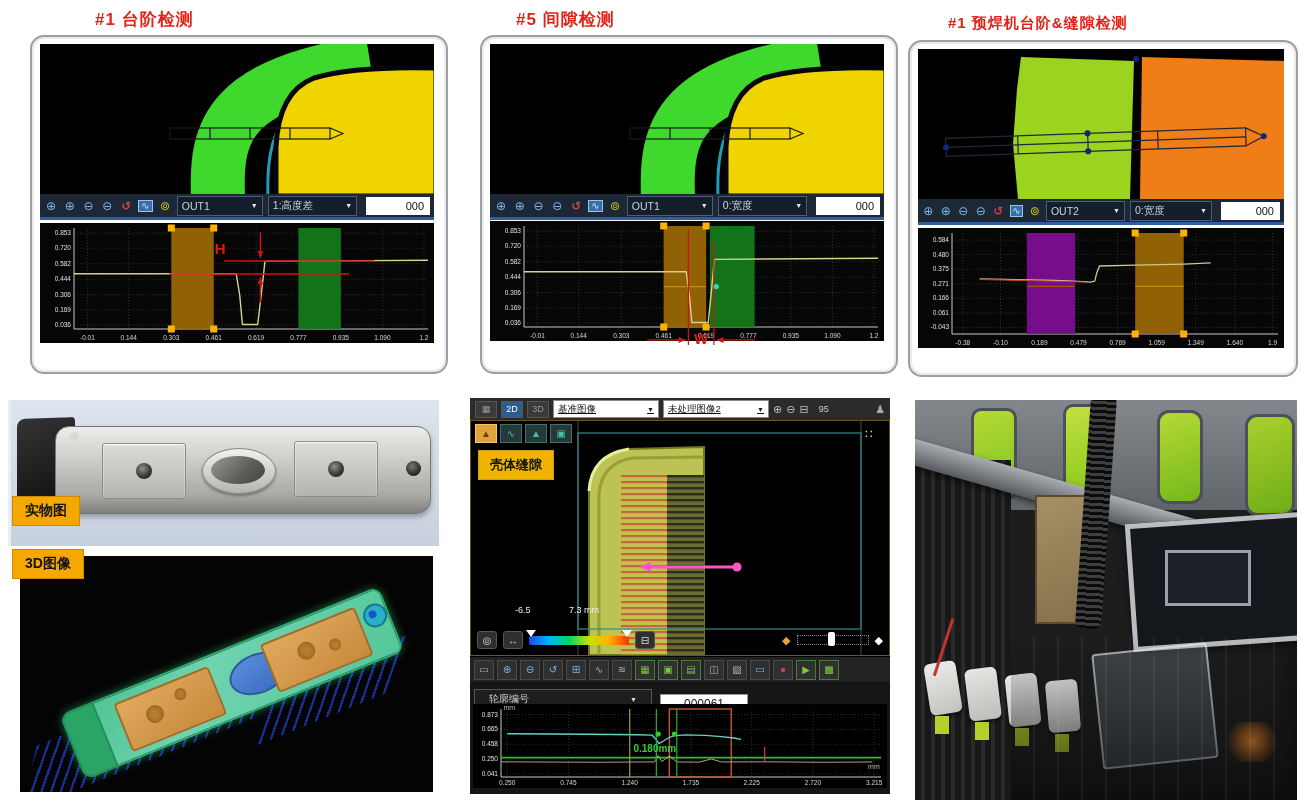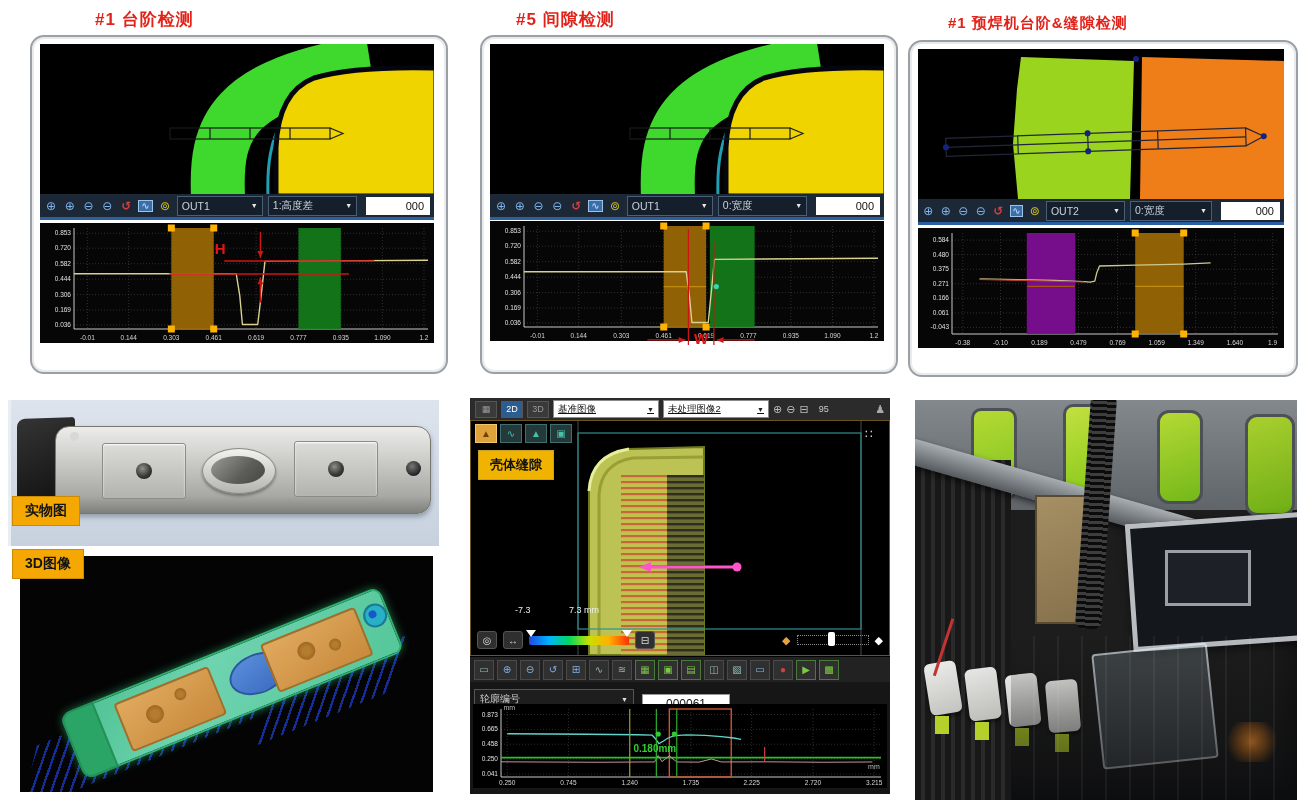--- a/index.html
+++ b/index.html
@@ -116,21 +116,21 @@
   .dotslider{width:70px;height:8px;border:1px dotted #888;position:relative;cursor:pointer;}
   .dotslider .h{position:absolute;left:30px;top:-4px;width:7px;height:14px;background:#fff;border-radius:2px;}
   .mtoolbar2{position:absolute;left:0;top:258px;width:100%;height:26px;background:#222;
        border-top:1px solid #000;display:flex;align-items:center;gap:3px;padding:0 4px;
        box-sizing:border-box;}
   .ti{width:18px;height:18px;display:flex;align-items:center;justify-content:center;font-size:10px;
        background:#303030;border:1px solid #4a4a4a;color:#9ab4b4;cursor:pointer;}
   .ti.g{color:#7ac943;border-color:#4a7a3a;} .ti.r{color:#d04040;} .ti.b{color:#7fb3e8;}
   .mrow3{position:absolute;left:4px;top:286px;display:flex;gap:8px;align-items:center;}
   .ddrop{height:18px;width:148px;background:#1e1e1e;border:1px solid #555;color:#ccc;font-size:10px;
-       display:flex;align-items:center;justify-content:space-between;padding:0 5px;cursor:pointer;text-align:center;}
+       display:flex;align-items:center;justify-content:space-between;padding:0 14px;cursor:pointer;text-align:center;}
   .ddrop .car{font-size:7px;color:#ddd;}
   .dfield{height:18px;width:86px;background:#fff;border:1px solid #999;color:#111;font-size:12px;
        line-height:18px;text-align:center;margin-top:10px;}
   #mgraph{position:absolute;left:3px;top:306px;overflow:visible;}
   
   #machine-photo{left:915px;top:400px;width:382px;height:400px;background:#1d1d1d;overflow:hidden;
        box-shadow:inset 0 0 40px rgba(0,0,0,.6);}
   #machine-photo div{position:absolute;}
 </style>
 </head>
@@ -488,21 +488,21 @@
       <rect x="150" y="54" width="46" height="180" fill="url(#hatchRed)"></rect>
       <rect x="196" y="54" width="37" height="180" fill="url(#hatchDark)"></rect>
       <rect x="107" y="12" width="283" height="196" fill="none" stroke="#2f8f8f" stroke-width="1.2"></rect>
       <g>
         <line x1="176" y1="146" x2="264" y2="146" stroke="#ff55cc" stroke-width="3"></line>
         <path d="M168,146 l12,-5 l0,10 z" fill="#ff55cc"></path>
         <circle cx="266" cy="146" r="4.5" fill="#ff55cc"></circle>
       </g>
     </svg>
     <span class="mexpand">∷</span>
-    <span class="scalelab" id="sl1">-7.3</span>
+    <span class="scalelab" id="sl1">-6.5</span>
     <span class="scalelab" id="sl2">7.3 mm</span>
     <div class="mcbar">
       <span class="cbtn">◎</span>
       <span class="cbtn">↔</span>
       <div class="grad">
         <div class="gh l"></div>
         <div class="gh r"></div>
       </div>
       <span class="cbtn">⊟</span>
       <span class="mdia c1">◆</span>

